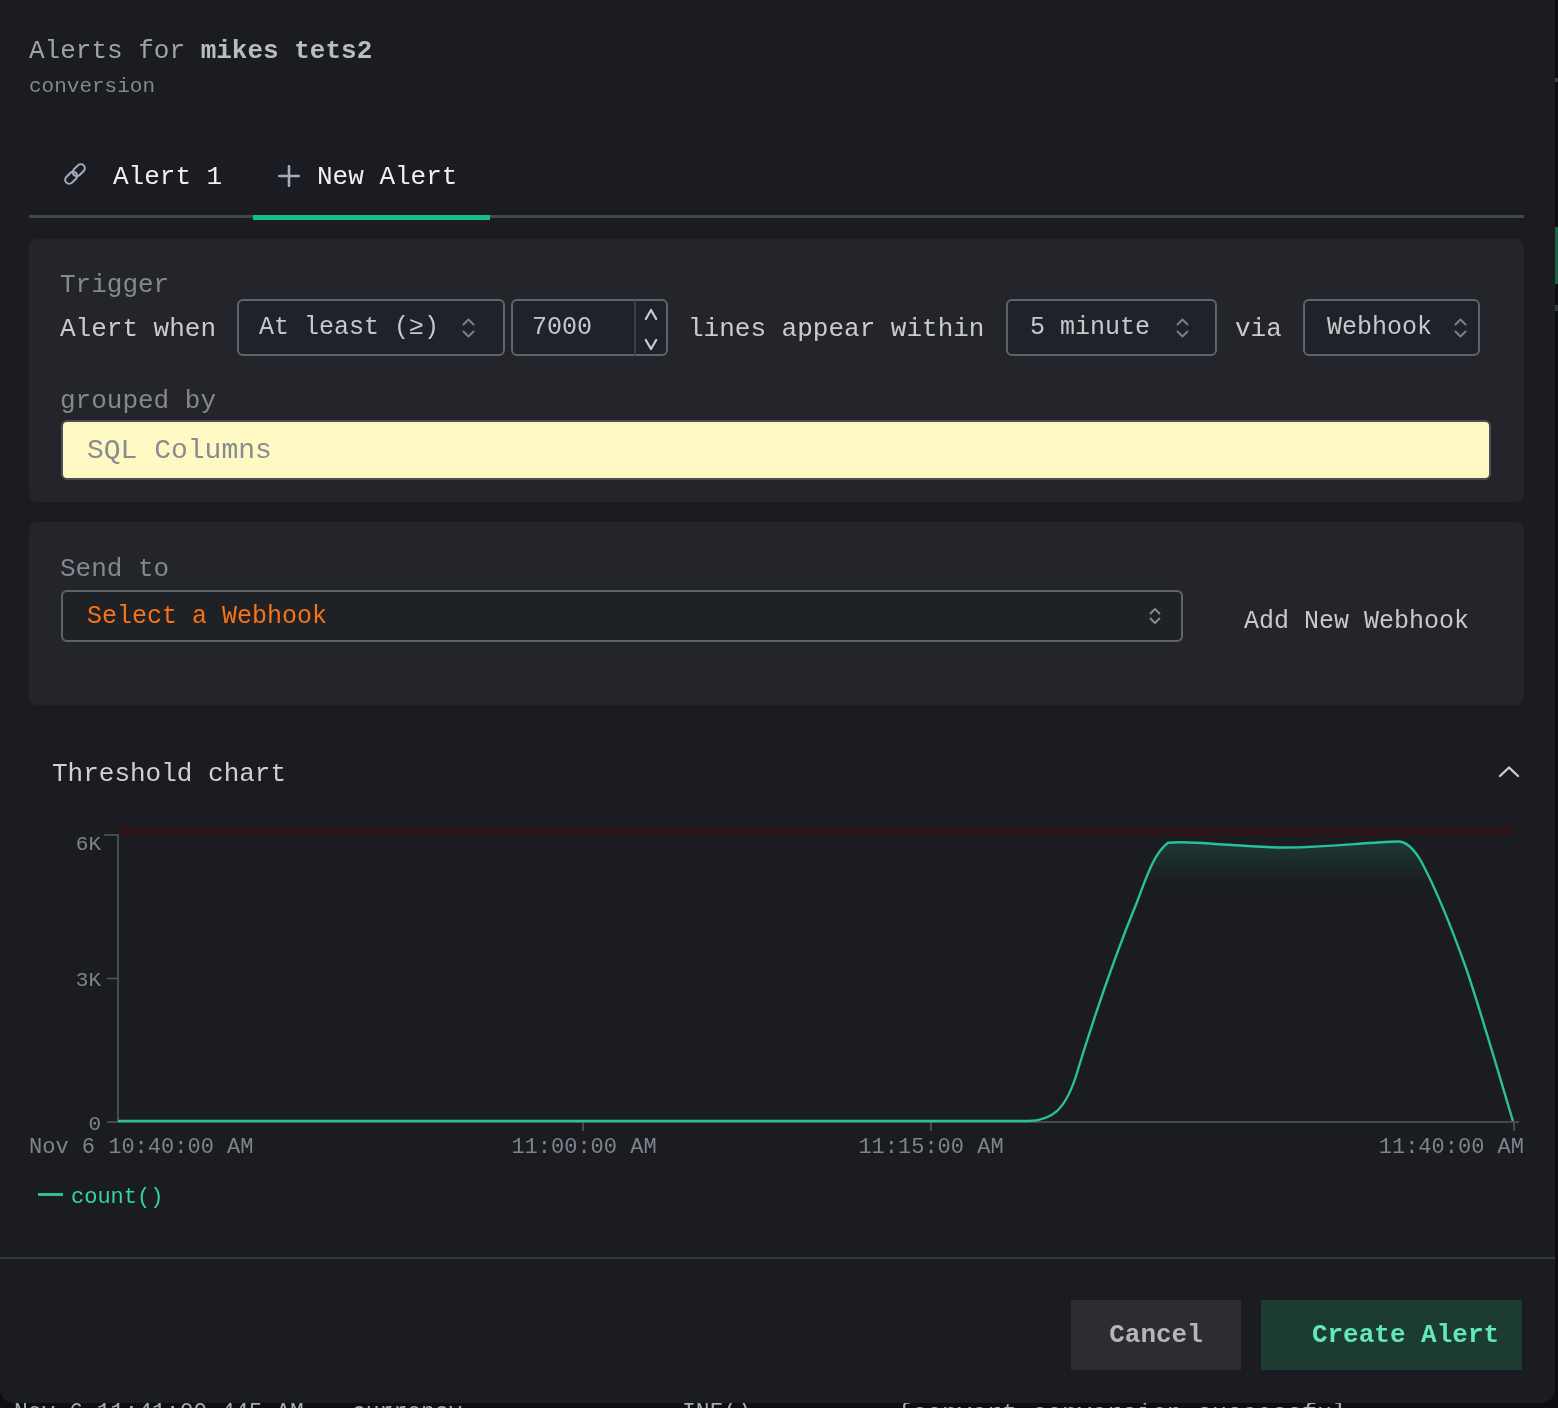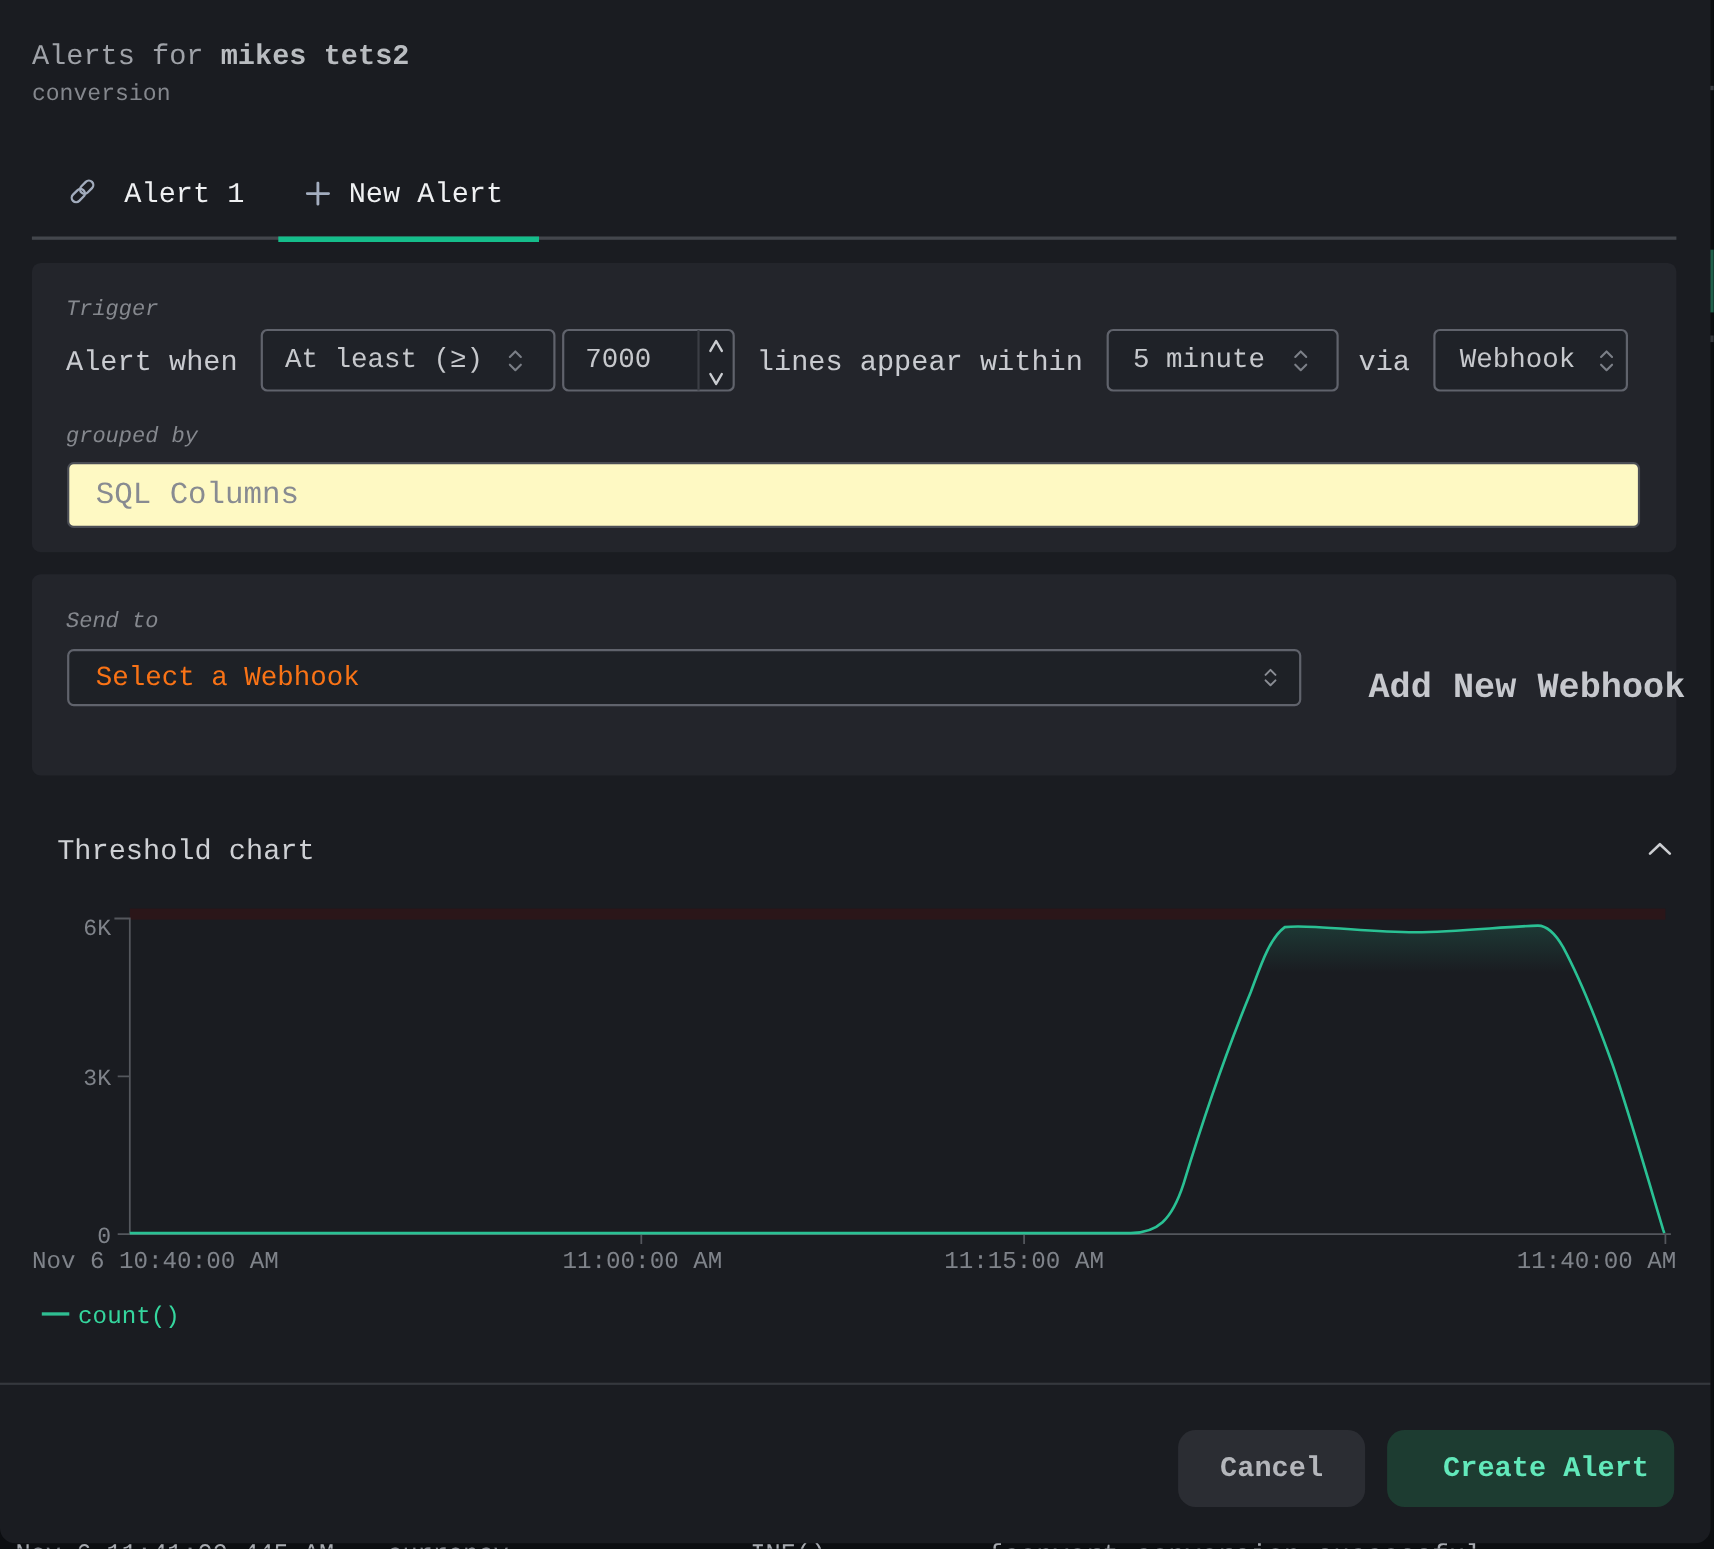--- a/index.html
+++ b/index.html
@@ -4,27 +4,27 @@
 <style>
   * { margin:0; padding:0; box-sizing:border-box; }
   html,body { width:1558px; height:1408px; background:#0c0e11; overflow:hidden; }
   body { font-family:"Liberation Mono", monospace; position:relative; }
   .abs { position:absolute; }
   #modal {
     position:absolute; left:0; top:0; width:1555px; height:1403px;
     background:#1a1c21; border-radius:0 0 14px 14px; overflow:hidden;
   }
   .card { position:absolute; left:29px; width:1495px; background:#23252b; border-radius:8px; }
-  .lbl { font-size:20px; color:#85888e;font-style:italic; }
+  .lbl { font-size:26px; color:#85888e; }
   .body-txt { font-size:26px; color:#c9cbd0; }
   .ctl {
     position:absolute; background:#1f2228; border:2px solid #60636c; border-radius:6px;
     display:flex; align-items:center; color:#c6c8cc; font-size:25px;
   }
-  .btn { position:absolute; border-radius:16px; display:flex; align-items:center; justify-content:center;
+  .btn { position:absolute; border-radius:0; display:flex; align-items:center; justify-content:center;
          font-weight:bold; font-size:26px; }
 </style>
 </head>
 <body>
 
 <div class="abs" style="left:1550px; top:0; width:8px; height:1408px; background:#0c0e11;"></div>
 <div class="abs" style="left:1552px; top:78px; width:6px; height:4px; background:#3a3d42;"></div>
 <div class="abs" style="left:1552px; top:227px; width:6px; height:57px; background:#1f604a;"></div>
 <div class="abs" style="left:1552px; top:305px; width:6px; height:6px; background:#33363b;"></div>
 
@@ -85,21 +85,21 @@
   <div class="abs lbl" style="left:60px; top:386px;">grouped by</div>
   <div class="ctl" style="left:61px; top:420px; width:1430px; height:60px; padding-left:24px; background:#fef9c3; border-color:#4b4e55; font-size:28px; color:#888b91;">SQL Columns</div>
 
   <div class="card" style="top:522px; height:183px;"></div>
   <div class="abs lbl" style="left:60px; top:554px;">Send to</div>
   <div class="ctl" style="left:61px; top:590px; width:1122px; height:52px; padding-left:24px; background:#1e2126; color:#f97316;">Select a Webhook
     <svg style="position:absolute; right:20px;" width="12" height="18" viewBox="0 0 12 18" fill="none" stroke="#8a8d94" stroke-width="1.8" stroke-linecap="round" stroke-linejoin="round">
         <path d="M1.5 6.5 6 2 10.5 6.5M1.5 11.5 6 16 10.5 11.5"></path>
       </svg>
   </div>
-  <div class="abs" style="left:1244px; top:607px; font-size:32px; font-weight:bold; color:#c6c8cd;">Add New Webhook</div>
+  <div class="abs" style="left:1244px; top:607px; font-size:25px; font-weight:normal; color:#c6c8cd;">Add New Webhook</div>
 
   <div class="abs" style="left:52px; top:759px; font-size:26px; color:#ced0d4;">Threshold chart</div>
   <svg class="abs" style="left:1498px; top:764px;" width="22" height="15" viewBox="0 0 22 15" fill="none" stroke="#cbcdd1" stroke-width="2.4" stroke-linecap="round" stroke-linejoin="round">
       <path d="M2 12 11 3.5 20 12"></path>
     </svg>
 
   <svg class="abs" style="left:0; top:0;" width="1558" height="1408" viewBox="0 0 1558 1408">
     <defs>
       <linearGradient id="gfill" x1="0" y1="843" x2="0" y2="884" gradientUnits="userSpaceOnUse">
         <stop offset="0" stop-color="#2ed3a0" stop-opacity="0.15"></stop>

